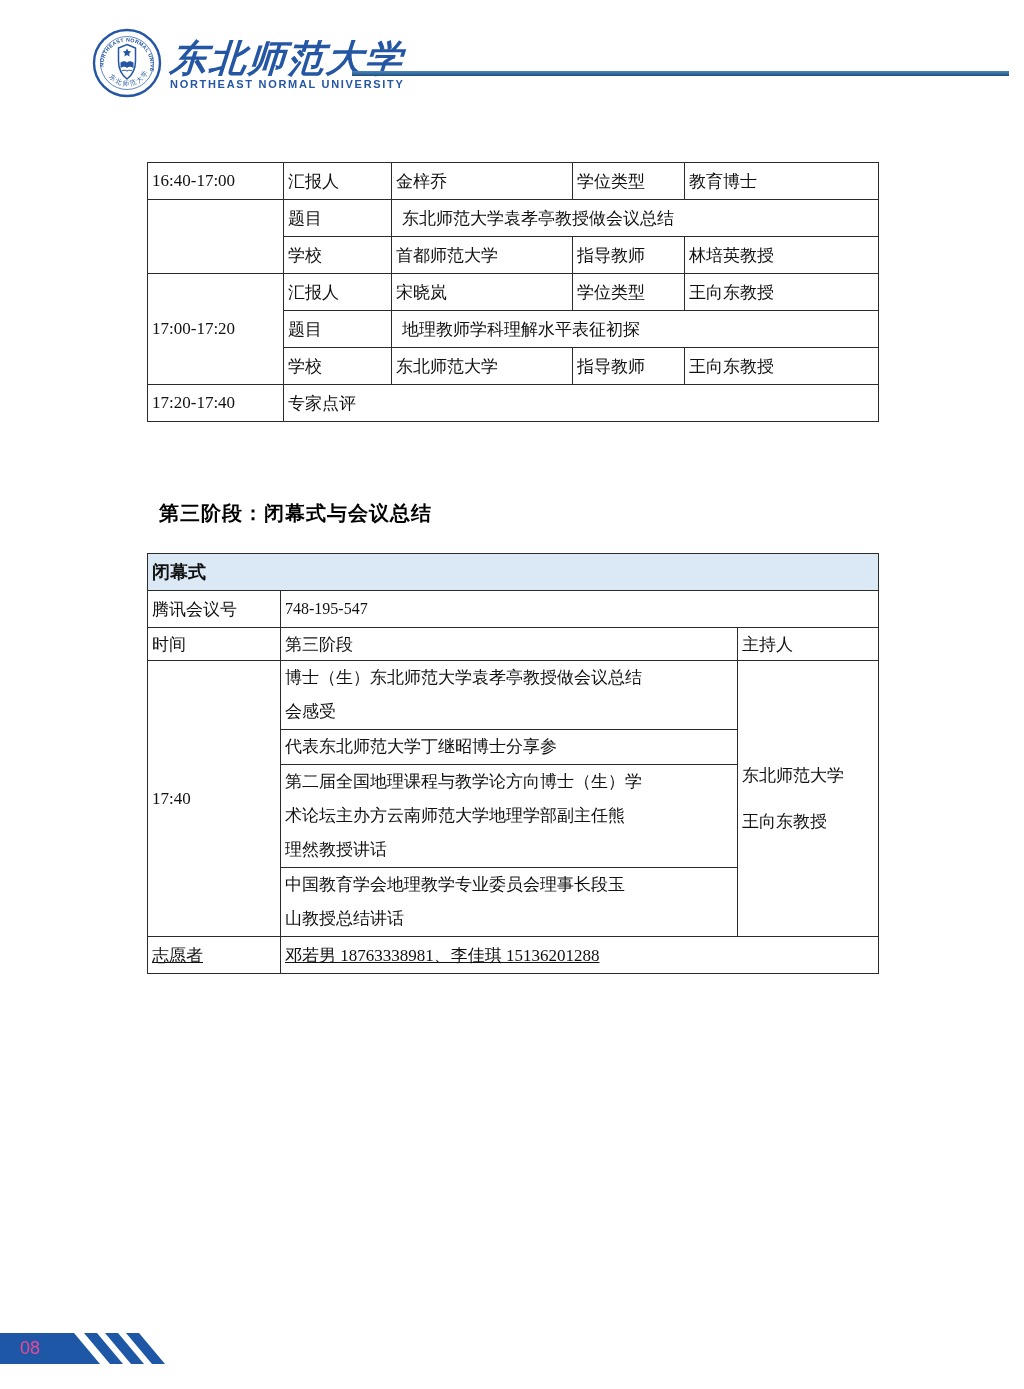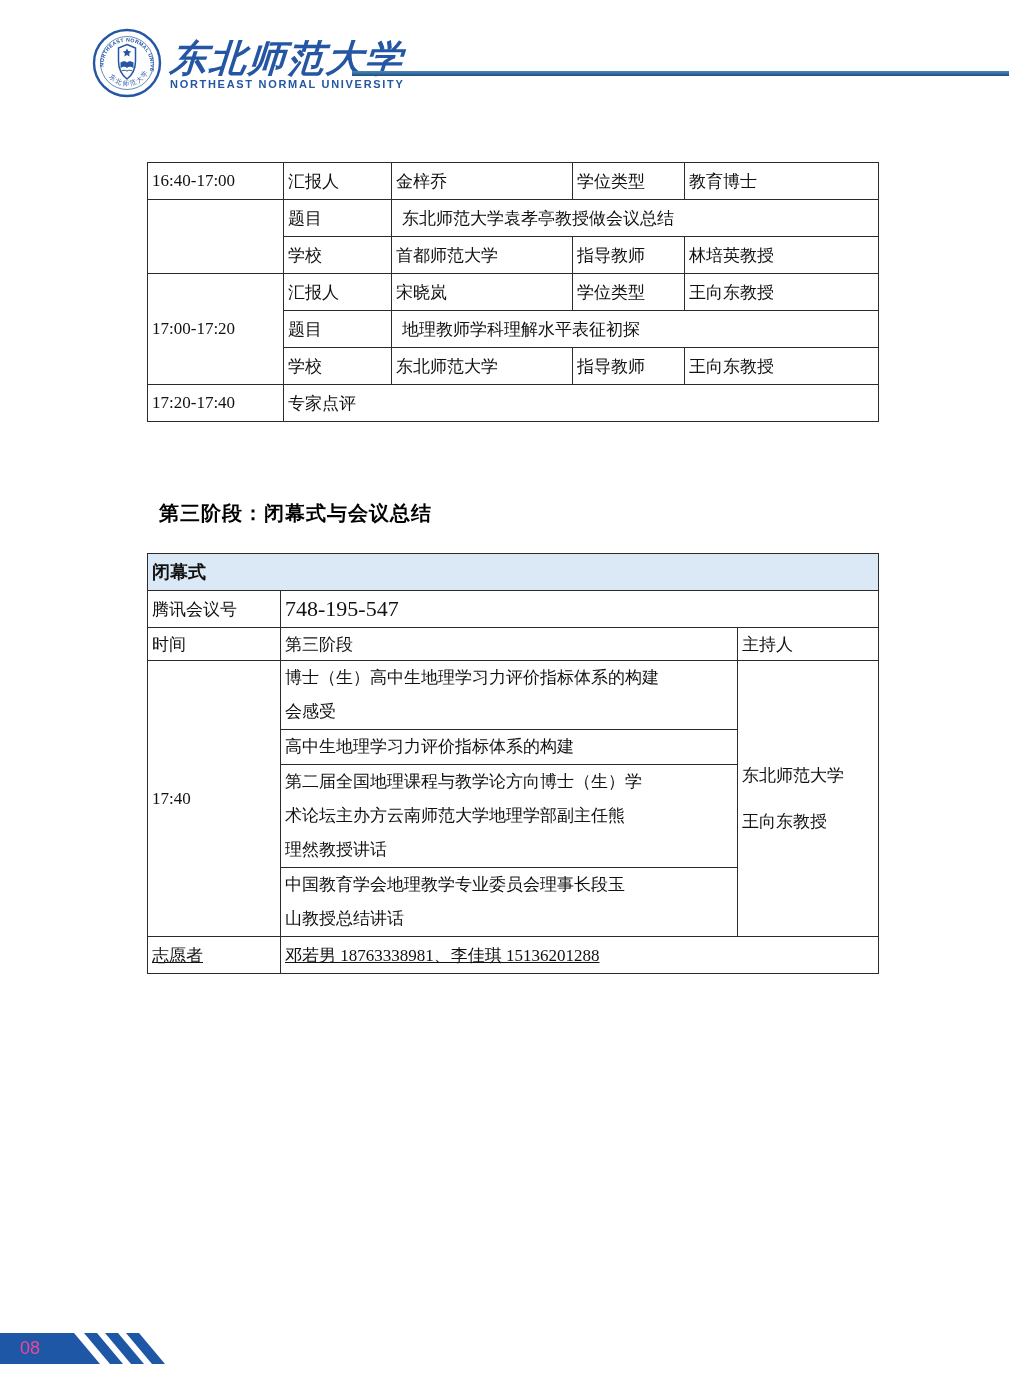--- a/index.html
+++ b/index.html
@@ -41,21 +41,21 @@
     border:1px solid var(--border-col);text-align:left;vertical-align:middle;
     padding:0 4px;overflow:hidden;
   }
   table.schedule{top:162px;}
   table.schedule td{height:37px;}
   table.schedule td.left{text-align:left;padding-left:10px;}
   table.closing{top:531px;margin-top:22px;}
   td.closing-head{
     background:var(--table-header-bg);font-weight:bold;font-size:18px;height:37px;
   }
-  td.meeting-num{font-size:22px;font-family:Liberation Serif, serif;}
+  td.meeting-num{font-size:16px;font-family:Liberation Serif, serif;}
   td.content-cell{
     text-align:left;padding:0 12px;white-space:pre-line;line-height:34px;
   }
   td.host-cell{white-space:pre-line;line-height:46px;}
   
   .section-title{
     position:absolute;left:147px;top:488px;margin:12px;font-size:20px;
     font-weight:bold;color:#000;letter-spacing:1px;white-space:nowrap;
   }
   
@@ -164,27 +164,27 @@
     <td>腾讯会议号</td>
     <td colspan="2" class="meeting-num">748-195-547</td>
   </tr>
   <tr style="height:33px;">
     <td>时间</td>
     <td>第三阶段</td>
     <td>主持人</td>
   </tr>
   <tr>
     <td rowspan="4">17:40</td>
-    <td class="content-cell">博士（生）高中生地理学习力评价指标体系的构建
+    <td class="content-cell">博士（生）东北师范大学袁孝亭教授做会议总结
 会感受</td>
     <td rowspan="4" class="host-cell">东北师范大学
 王向东教授</td>
   </tr>
   <tr>
-    <td class="content-cell">高中生地理学习力评价指标体系的构建</td>
+    <td class="content-cell">代表东北师范大学丁继昭博士分享参</td>
   </tr>
   <tr>
     <td class="content-cell">第二届全国地理课程与教学论方向博士（生）学
 术论坛主办方云南师范大学地理学部副主任熊
 理然教授讲话</td>
   </tr>
   <tr>
     <td class="content-cell">中国教育学会地理教学专业委员会理事长段玉
 山教授总结讲话</td>
   </tr>

